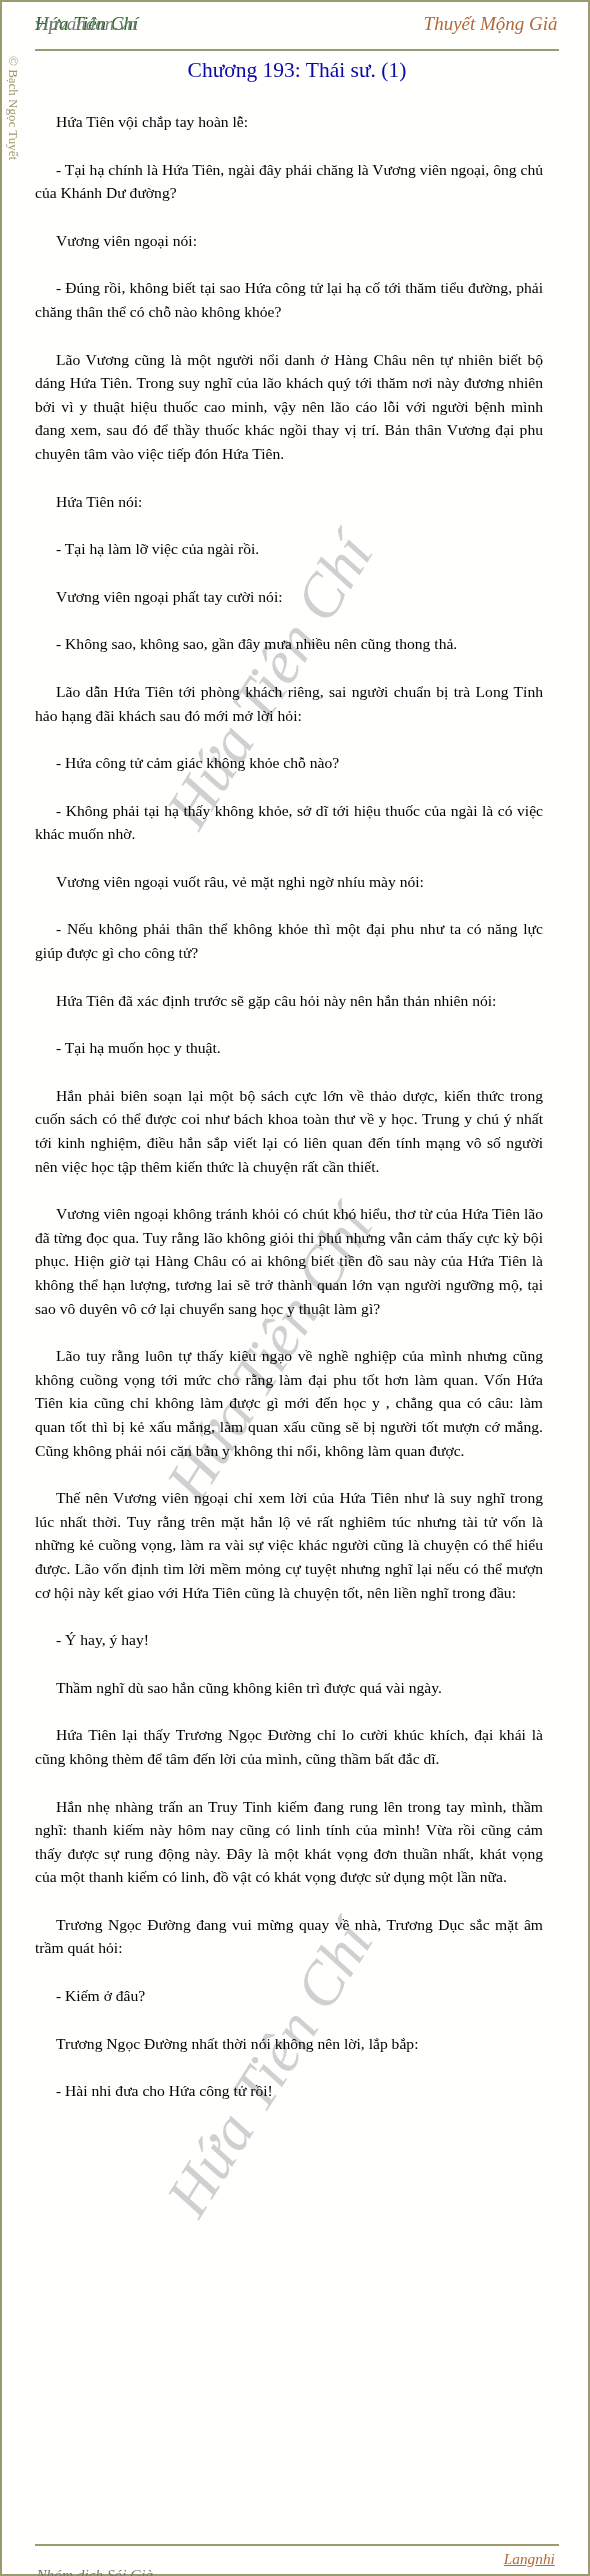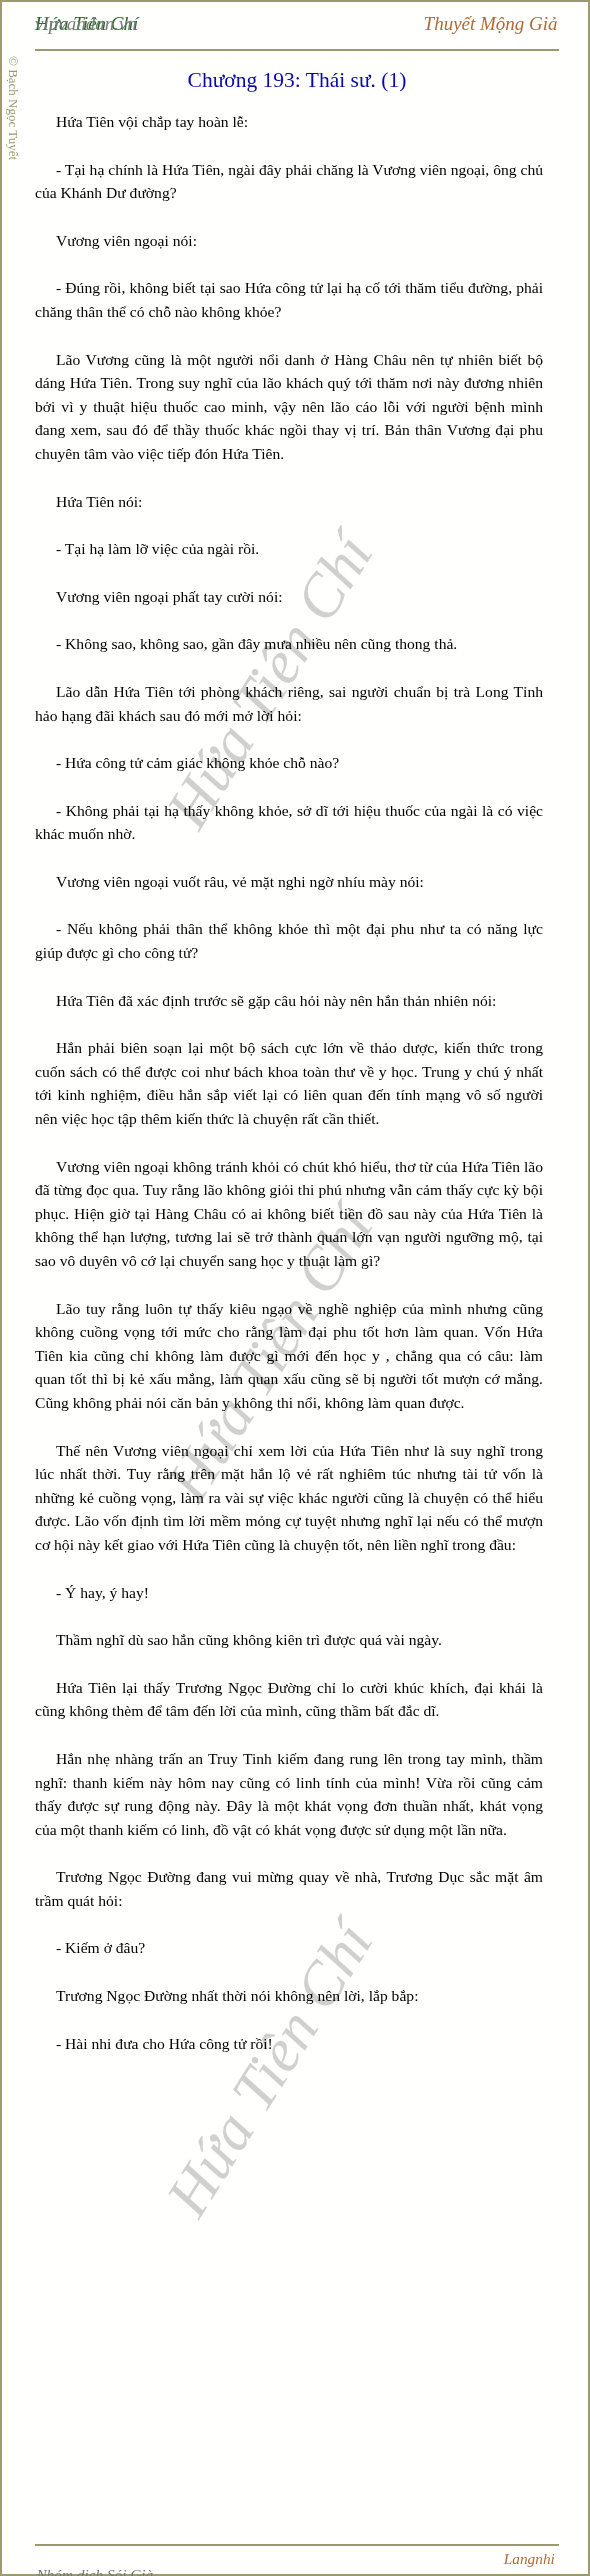--- a/index.html
+++ b/index.html
@@ -13,21 +13,21 @@
     font-family: "Liberation Serif", "DejaVu Serif", serif; font-style: italic;
     font-size: 19px;
   }
   .header .left { position: absolute; left: 0; top: 7px; color: #1e6b1e; }
   .header .center { position: absolute; left: 0; right: 0; top: 7px; text-align: left; color: #7a7a7a; }
   .header .right { position: absolute; right: 1.4px; top: 7px; color: #b06a3a; }
   .rule { position: absolute; left: 35px; width: 524px; height: 2.1px; background: #9b9b6f; }
   .rule.top { top: 49px; }
   .rule.bottom { top: 2544px; }
   .title {
-    position: absolute; left: 35px; width: 524px; top: 68px; text-align: center;
+    position: absolute; left: 35px; width: 524px; top: 58px; text-align: center;
     font-family: "Liberation Serif", "DejaVu Serif", serif; font-size: 21.5px; color: #0a0aa8;
   }
   .sidebar {
     position: absolute; left: 2.8px; top: 56px; width: 21px; height: 174px;
   }
   .sidebar span {
     position: absolute; left: 4.2px; top: 0; white-space: nowrap;
     transform-origin: 0 0; transform: translate(14px, 0) rotate(90deg);
     font-family: "Liberation Serif", "DejaVu Serif", serif; font-size: 13px; color: #9b9b6f;
   }
@@ -41,21 +41,21 @@
     position: absolute; white-space: nowrap; pointer-events: none;
     font-family: "Liberation Serif", "DejaVu Serif", serif; font-style: italic;
     font-size: 61px; color: rgba(170,170,170,0.55);
     transform-origin: center center; transform: rotate(-58deg);
   }
   .footer {
     position: absolute; left: 35px; top: 2550px; width: 524px; height: 23.6px;
     font-family: "Liberation Serif", "DejaVu Serif", serif; font-style: italic; font-size: 15.3px;
   }
   .footer .left { position: absolute; left: 1.4px; top: 16px; color: #737373; }
-  .footer .right { position: absolute; right: 4.2px; top: 0; color: #b06a3a; }
+  .footer .right { position: absolute; right: 4.2px; top: 0; color: #b06a3a; text-decoration: underline; }
 </style>
 </head>
 <body>
 
 <div class="frame"></div>
 
 <div class="header">
   <span class="left">Hứa Tiên Chí</span>
   <span class="center">vipvandan.vn</span>
   <span class="right">Thuyết Mộng Giả</span>
@@ -81,20 +81,21 @@
   <p>Hứa Tiên nói:</p>
   <p>- Tại hạ làm lỡ việc của ngài rồi.</p>
   <p>Vương viên ngoại phất tay cười nói:</p>
   <p>- Không sao, không sao, gần đây mưa nhiều nên cũng thong thả.</p>
   <p>Lão dẫn Hứa Tiên tới phòng khách riêng, sai người chuẩn bị trà Long Tỉnh hảo hạng đãi khách sau đó mới mở lời hỏi:</p>
   <p>- Hứa công tử cảm giác không khỏe chỗ nào?</p>
   <p>- Không phải tại hạ thấy không khỏe, sở dĩ tới hiệu thuốc của ngài là có việc khác muốn nhờ.</p>
   <p>Vương viên ngoại vuốt râu, vẻ mặt nghi ngờ nhíu mày nói:</p>
   <p>- Nếu không phải thân thể không khỏe thì một đại phu như ta có năng lực giúp được gì cho công tử?</p>
   <p>Hứa Tiên đã xác định trước sẽ gặp câu hỏi này nên hắn thản nhiên nói:</p>
+  <p>- Tại hạ muốn học y thuật.</p>
   <p>Hắn phải biên soạn lại một bộ sách cực lớn về thảo dược, kiến thức trong cuốn sách có thể được coi như bách khoa toàn thư về y học. Trung y chú ý nhất tới kinh nghiệm, điều hắn sắp viết lại có liên quan đến tính mạng vô số người nên việc học tập thêm kiến thức là chuyện rất cần thiết.</p>
   <p>Vương viên ngoại không tránh khỏi có chút khó hiểu, thơ từ của Hứa Tiên lão đã từng đọc qua. Tuy rằng lão không giỏi thi phú nhưng vẫn cảm thấy cực kỳ bội phục. Hiện giờ tại Hàng Châu có ai không biết tiền đồ sau này của Hứa Tiên là không thể hạn lượng, tương lai sẽ trở thành quan lớn vạn người ngưỡng mộ, tại sao vô duyên vô cớ lại chuyển sang học y thuật làm gì?</p>
   <p>Lão tuy rằng luôn tự thấy kiêu ngạo về nghề nghiệp của mình nhưng cũng không cuồng vọng tới mức cho rằng làm đại phu tốt hơn làm quan. Vốn Hứa Tiên kia cũng chỉ không làm được gì mới đến học y , chẳng qua có câu: làm quan tốt thì bị kẻ xấu mắng, làm quan xấu cũng sẽ bị người tốt mượn cớ mắng. Cũng không phải nói căn bản y không thi nổi, không làm quan được.</p>
   <p> Thế nên Vương viên ngoại chỉ xem lời của Hứa Tiên như là suy nghĩ trong lúc nhất thời. Tuy rằng trên mặt hắn lộ vẻ rất nghiêm túc nhưng tài tử vốn là những kẻ cuồng vọng, làm ra vài sự việc khác người cũng là chuyện có thể hiểu được. Lão vốn định tìm lời mềm mỏng cự tuyệt nhưng nghĩ lại nếu có thể mượn cơ hội này kết giao với Hứa Tiên cũng là chuyện tốt, nên liền nghĩ trong đầu:</p>
   <p>- Ý hay, ý hay!</p>
   <p>Thầm nghĩ dù sao hắn cũng không kiên trì được quá vài ngày.</p>
   <p>Hứa Tiên lại thấy Trương Ngọc Đường chỉ lo cười khúc khích, đại khái là cũng không thèm để tâm đến lời của mình, cũng thầm bất đắc dĩ.</p>
   <p>Hắn nhẹ nhàng trấn an Truy Tinh kiếm đang rung lên trong tay mình, thầm nghĩ: thanh kiếm này hôm nay cũng có linh tính của mình! Vừa rồi cũng cảm thấy được sự rung động này. Đây là một khát vọng đơn thuần nhất, khát vọng của một thanh kiếm có linh, đồ vật có khát vọng được sử dụng một lần nữa.</p>
   <p>Trương Ngọc Đường đang vui mừng quay về nhà, Trương Dục sắc mặt âm trầm quát hỏi:</p>
   <p>- Kiếm ở đâu?</p>

